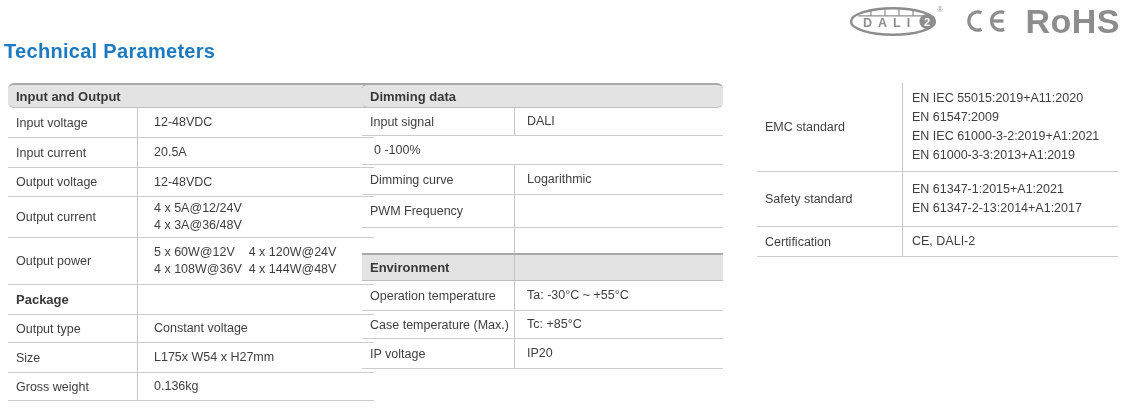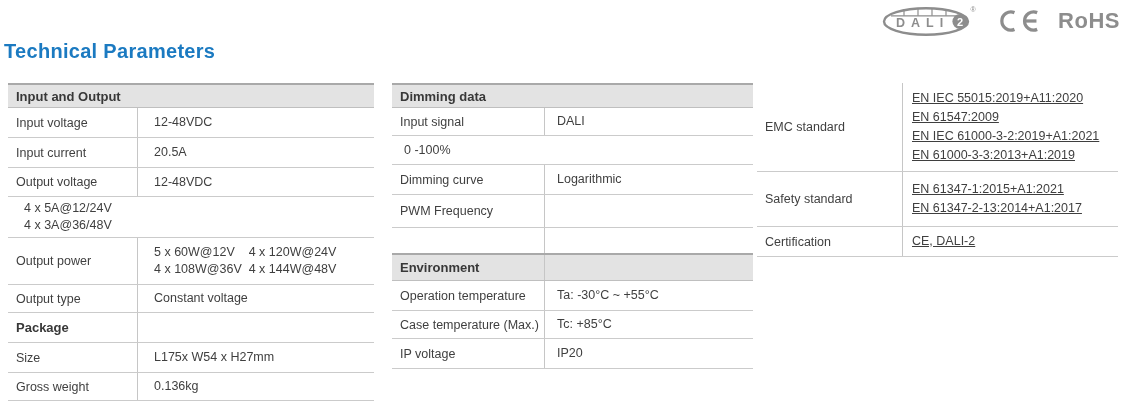--- a/index.html
+++ b/index.html
@@ -17,21 +17,21 @@
     letter-spacing:0.3px;
   }
 
   
   .tbl { position:absolute; top:83px; font-size:12.5px; color:var(--text); }
   .thead {
     height:25px; background:var(--header-bg);
     border-top:2px solid var(--border-dark);
     border-bottom:1px solid #bfbfbf;
     display:flex; align-items:center; padding-left:8px;
-    font-weight:700; font-size:13px; color:#383838;
+    font-weight:700; font-size:13px; color:#383838;border-radius:6px;
   }
   .trow { display:flex; border-bottom:1px solid var(--border); }
   .trow.gap { border-bottom:none; }
   .trow.sect-head {
     background:var(--header-bg);
     border-top:2px solid var(--border-dark);
     border-bottom:1px solid #bfbfbf;
     justify-content:flex-end;
   }
   .tlabel {
@@ -40,32 +40,32 @@
     display:flex; align-items:center; padding-left:8px;
   }
   .trow.sect-head .tlabel { font-weight:700; font-size:13px; color:#383838; }
   .tlabel.bold { font-weight:700; font-size:13px; color:#383838; }
   .tvalue {
     flex:1 1 auto;
     display:flex; flex-direction:column; justify-content:center;
     padding-left:16px; line-height:17px; white-space:pre;
   }
   .tbl.t2 .tvalue { padding-left:12px; }
-  .tbl.t3 .tvalue { padding-left:9px; line-height:19px;text-decoration:underline; }
+  .tbl.t3 .tvalue { padding-left:9px; line-height:19px; }
 
   .t1 { left:8px;   width:366px; --lc:130px; }
-  .t2 { left:392px; width:361px; --lc:153px; }
+  .t2 { left:362px; width:361px; --lc:153px; }
   .t3 { left:757px; width:361px; --lc:146px; }
 
   
   .logos { position:absolute; top:5px; right:10px; display:flex; align-items:center; gap:18px; }
   .dali-svg { width:96px; height:32px; display:block; }
   .ce-svg { width:44px; height:28px; display:block; }
   .rohs {
-    font-size:22px; font-weight:700; color:var(--logo);
+    font-size:34px; font-weight:700; color:var(--logo);
     letter-spacing:0.5px; line-height:30px;
   }
 </style>
 </head>
 <body>
 
 <div class="logos">
   <span>
     <svg class="dali-svg" viewBox="0 0 96 32" aria-hidden="true">
       <g fill="none" stroke="#8d8d8d">
@@ -105,39 +105,40 @@
   </div>
   <div class="trow" style="height:30px">
     <div class="tlabel">Input current</div>
     <div class="tvalue">20.5A</div>
   </div>
   <div class="trow" style="height:29px">
     <div class="tlabel">Output voltage</div>
     <div class="tvalue">12-48VDC</div>
   </div>
   <div class="trow" style="height:41px">
+    <div class="tlabel">Output current</div>
     <div class="tvalue">
       <span>4 x 5A@12/24V</span>
       <span>4 x 3A@36/48V</span>
     </div>
   </div>
   <div class="trow" style="height:47px">
     <div class="tlabel">Output power</div>
     <div class="tvalue">
       <span>5 x 60W@12V    4 x 120W@24V</span>
       <span>4 x 108W@36V  4 x 144W@48V</span>
     </div>
   </div>
+  <div class="trow" style="height:30px">
+    <div class="tlabel bold">Package</div>
+    <div class="tvalue"></div>
+  </div>
   <div class="trow" style="height:28px">
     <div class="tlabel">Output type</div>
     <div class="tvalue">Constant voltage</div>
-  </div>
-  <div class="trow" style="height:30px">
-    <div class="tlabel bold">Package</div>
-    <div class="tvalue"></div>
   </div>
   <div class="trow" style="height:30px">
     <div class="tlabel">Size</div>
     <div class="tvalue">L175x W54 x H27mm</div>
   </div>
   <div class="trow" style="height:28px">
     <div class="tlabel">Gross weight</div>
     <div class="tvalue">0.136kg</div>
   </div>
 </div>

